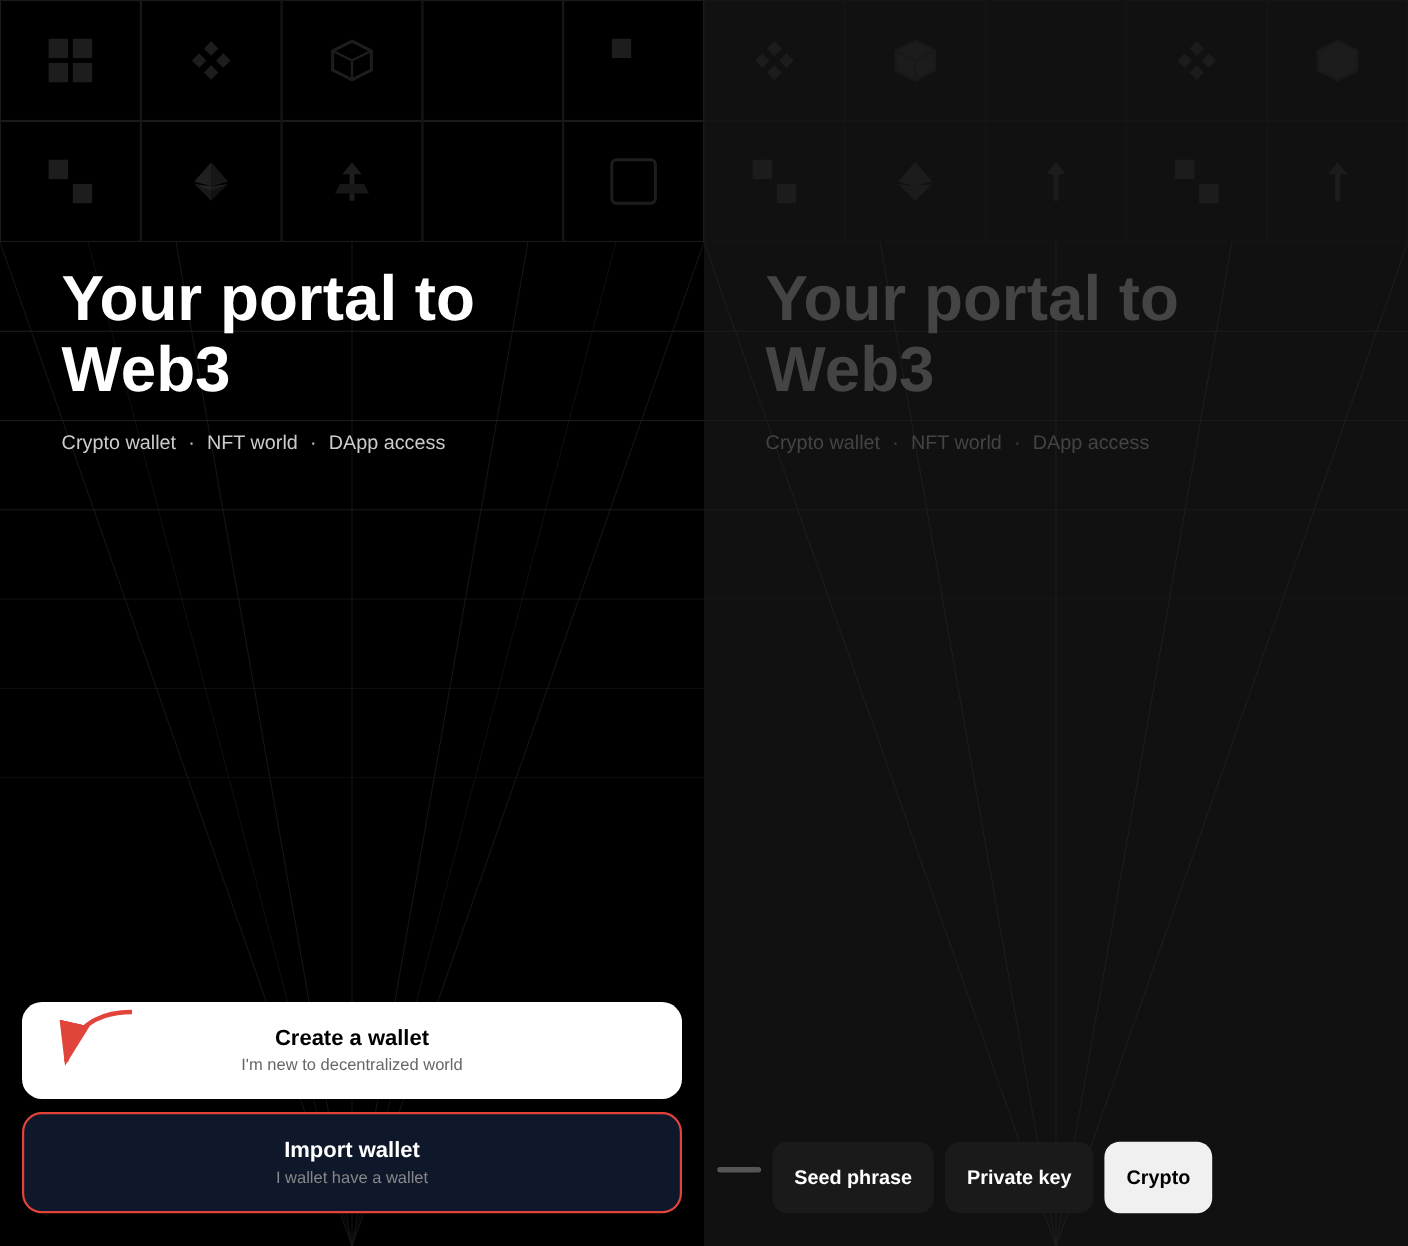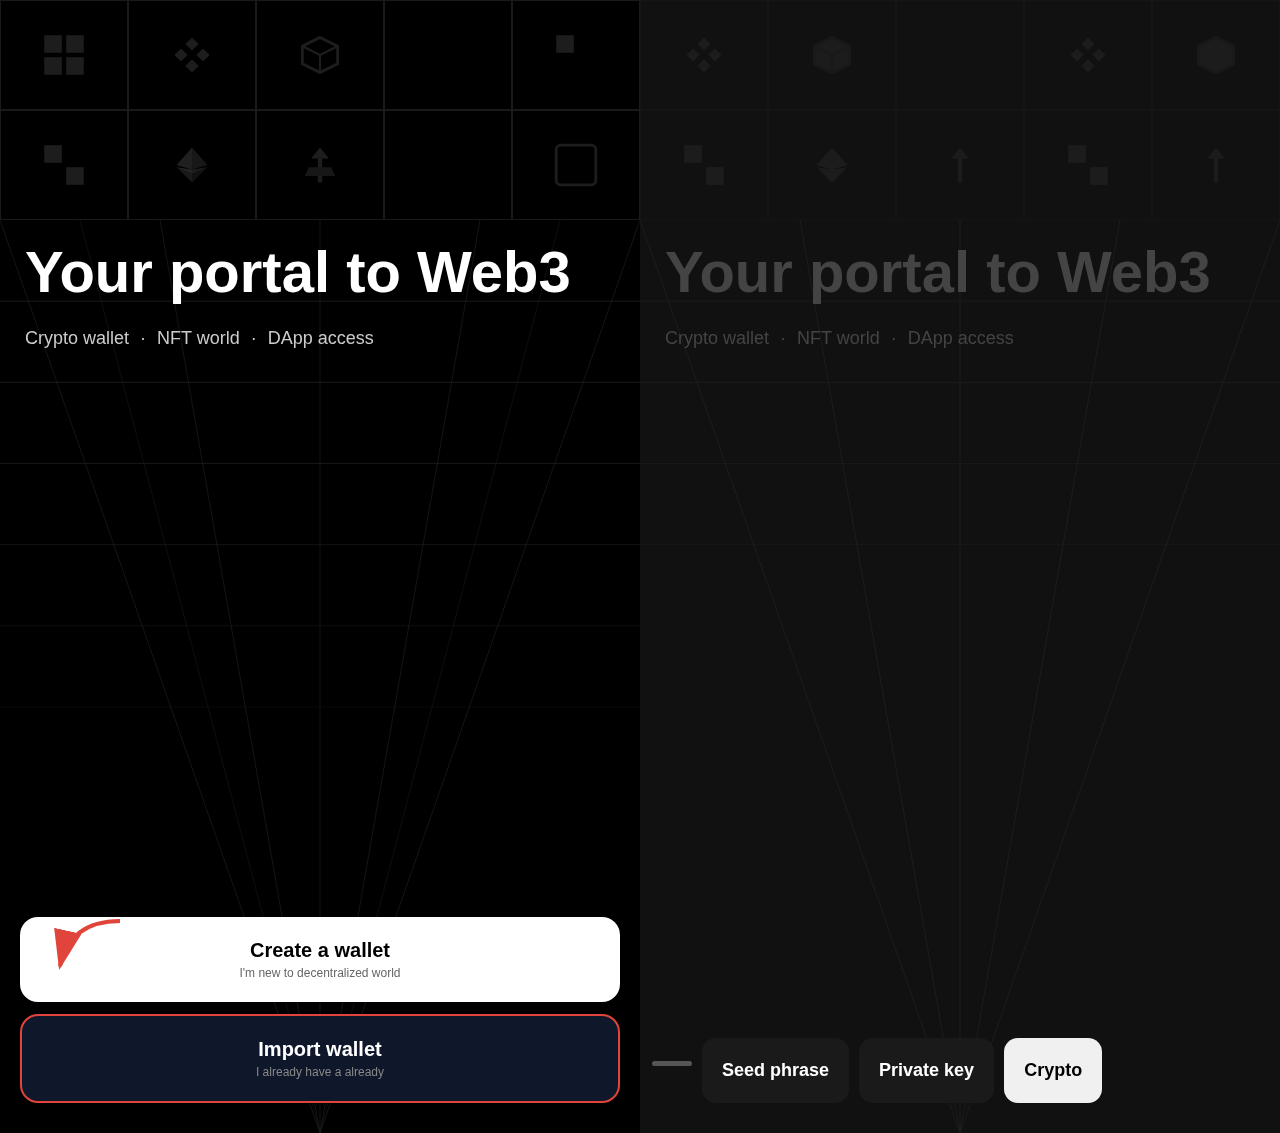--- a/index.html
+++ b/index.html
@@ -79,21 +79,21 @@
 
     
     .hero-content {
       position: absolute;
       top: 240px;
       left: 0;
       right: 0;
       display: flex;
       flex-direction: column;
       align-items: flex-start;
-      padding: 0 25px;
+      padding: 0 56px;
     }
 
     .hero-title {
       font-size: 58px;
       font-weight: 800;
       line-height: 1.1;
       color: #fff;
       margin-bottom: 24px;
     }
 
@@ -154,21 +154,21 @@
 
     .card-create .card-title {
       color: #000;
     }
 
     .card-import .card-title {
       color: #fff;
     }
 
     .card-subtitle {
-      font-size: 12px;
+      font-size: 15px;
       font-weight: 400;
     }
 
     .card-create .card-subtitle {
       color: #666;
     }
 
     .card-import .card-subtitle {
       color: #888;
     }
@@ -338,21 +338,21 @@
     </svg>
   </div>
 
   <div class="bottom-cards">
     <div class="card card-create">
       <span class="card-title">Create a wallet</span>
       <span class="card-subtitle">I'm new to decentralized world</span>
     </div>
     <div class="card card-import">
       <span class="card-title">Import wallet</span>
-      <span class="card-subtitle">I already have a already</span>
+      <span class="card-subtitle">I wallet have a wallet</span>
     </div>
   </div>
 </div>
 
 <div class="right-panel">
 
   <div class="icon-grid" style="opacity:0.5;">
     <div class="icon-cell">
       <svg viewBox="0 0 40 40" fill="#444">
         <polygon points="20,4 26,10 20,16 14,10"></polygon>

